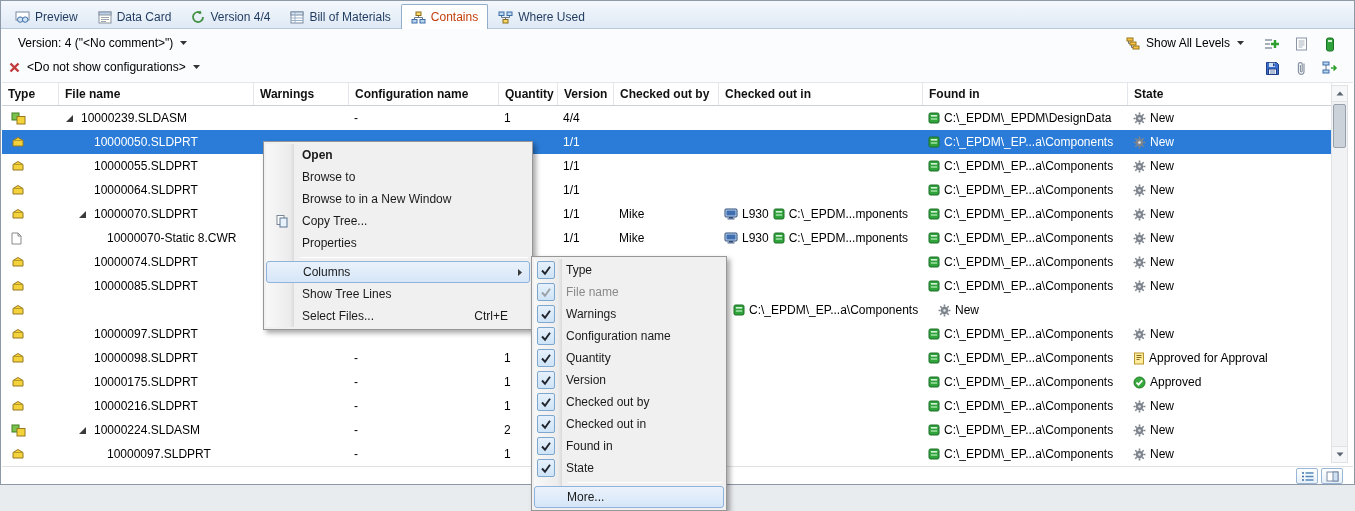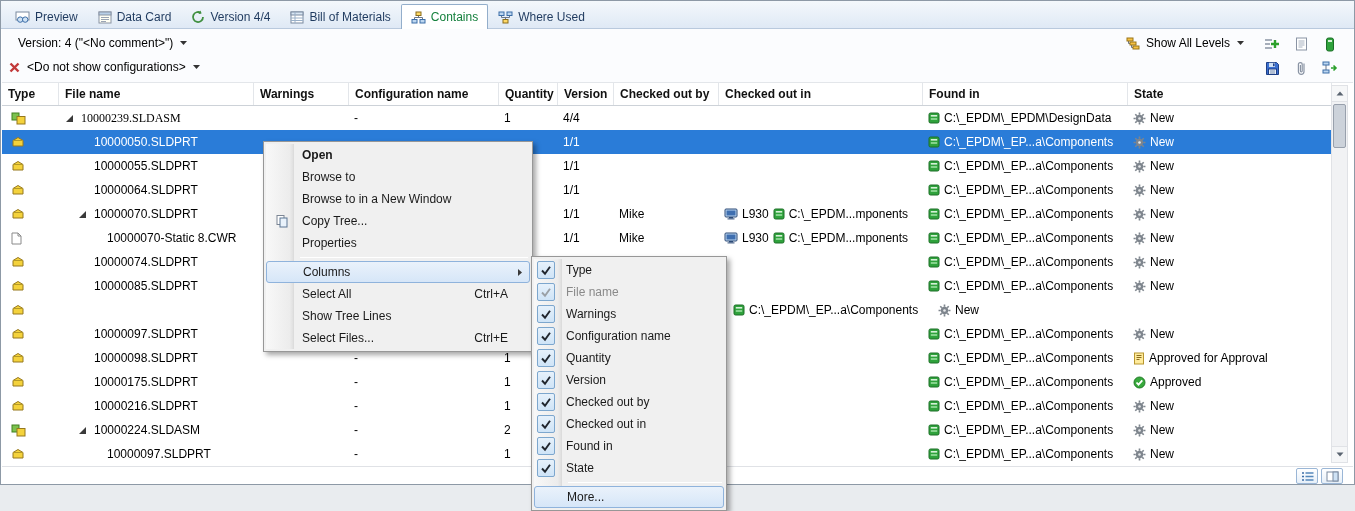--- a/index.html
+++ b/index.html
@@ -4,21 +4,21 @@
 <style>
   * { margin:0; padding:0; box-sizing:border-box; }
   html,body { width:1355px; height:511px; overflow:hidden; }
   body { position:relative; background:#e9ecef; font-family:"Liberation Sans",sans-serif; font-size:12px; color:#000; }
 
   .panel { position:absolute; left:0; top:0; width:1355px; height:485px; background:#fff; border:1px solid #8d99a6; }
 
   
   .tabbar { height:28px; background:linear-gradient(#f4f8fc,#dfe9f5); border-bottom:1px solid #b9c9dd; display:flex; align-items:flex-end; padding:3px 0 0 4px; }
   .tab { display:flex; align-items:center; gap:5px; height:25px; padding:0 9px; color:#1f3a5f; border:1px solid transparent; border-bottom:none; border-radius:2px 2px 0 0; position:relative; top:1px; cursor:default; white-space:nowrap; }
-  .tab.active { background:#fff; border-color:#93aecb; color:#15803d; }
+  .tab.active { background:#fff; border-color:#93aecb; color:#c2410c; }
   .tab .icon { display:inline-flex; }
 
   
   .toolbar { position:absolute; left:1px; right:1px; top:28px; height:54px; background:#fbfcfe; border-bottom:1px solid #e3e6ea; }
   .selector,.show-levels { position:absolute; display:flex; align-items:center; gap:6px; cursor:default; white-space:nowrap; }
   .version-selector { left:16px; top:7px; }
   .config-selector { left:6px; top:31px; }
   .show-levels { right:108px; top:7px; }
   .tb-icons { position:absolute; display:flex; gap:7px; }
   .tb-row1 { right:12px; top:5px; }
@@ -267,21 +267,21 @@
     <div class="tbody" id="tbody">
         <div class="trow">
           <div class="cell c-type" style="width: 57px;">
             <span class="icon ficon">
               <svg width="15" height="13" viewBox="0 0 15 13">
                 <rect x="1" y="1" width="7" height="7" fill="#7cc24e" stroke="#41801f"></rect>
                 <rect x="6" y="4.5" width="8" height="7.5" fill="#f4d23c" stroke="#96781e"></rect>
               </svg>
             </span>
           </div>
-          <div class="cell c-name" style="width: 195px; padding-left: 6px; font-family: Liberation Serif, serif;">
+          <div class="cell c-name" style="width: 195px; padding-left: 6px;">
             <span class="expander">
               <svg width="9" height="9" viewBox="0 0 9 9">
                 <path d="M8 1v7H1z" fill="#3a3a3a"></path>
               </svg>
             </span>
             <span class="fname">10000239.SLDASM</span>
           </div>
           <div class="cell" style="width: 95px;">
             <span></span>
           </div>
@@ -1138,25 +1138,20 @@
           <span class="menu-label">Columns</span>
           <span class="menu-shortcut"></span>
           <span class="menu-arrow">
             <svg width="6" height="9" viewBox="0 0 6 9">
               <path d="M1 1l4 3.5L1 8z" fill="#3a3a3a"></path>
             </svg>
           </span>
         </div>
         <div class="menu-item">
           <span class="menu-ic"></span>
-          <span class="menu-label">Select All</span>
-          <span class="menu-shortcut">Ctrl+A</span>
-        </div>
-        <div class="menu-item">
-          <span class="menu-ic"></span>
           <span class="menu-label">Show Tree Lines</span>
           <span class="menu-shortcut"></span>
         </div>
         <div class="menu-item">
           <span class="menu-ic"></span>
           <span class="menu-label">Select Files...</span>
           <span class="menu-shortcut">Ctrl+E</span>
         </div>
       </div>
   </div>

